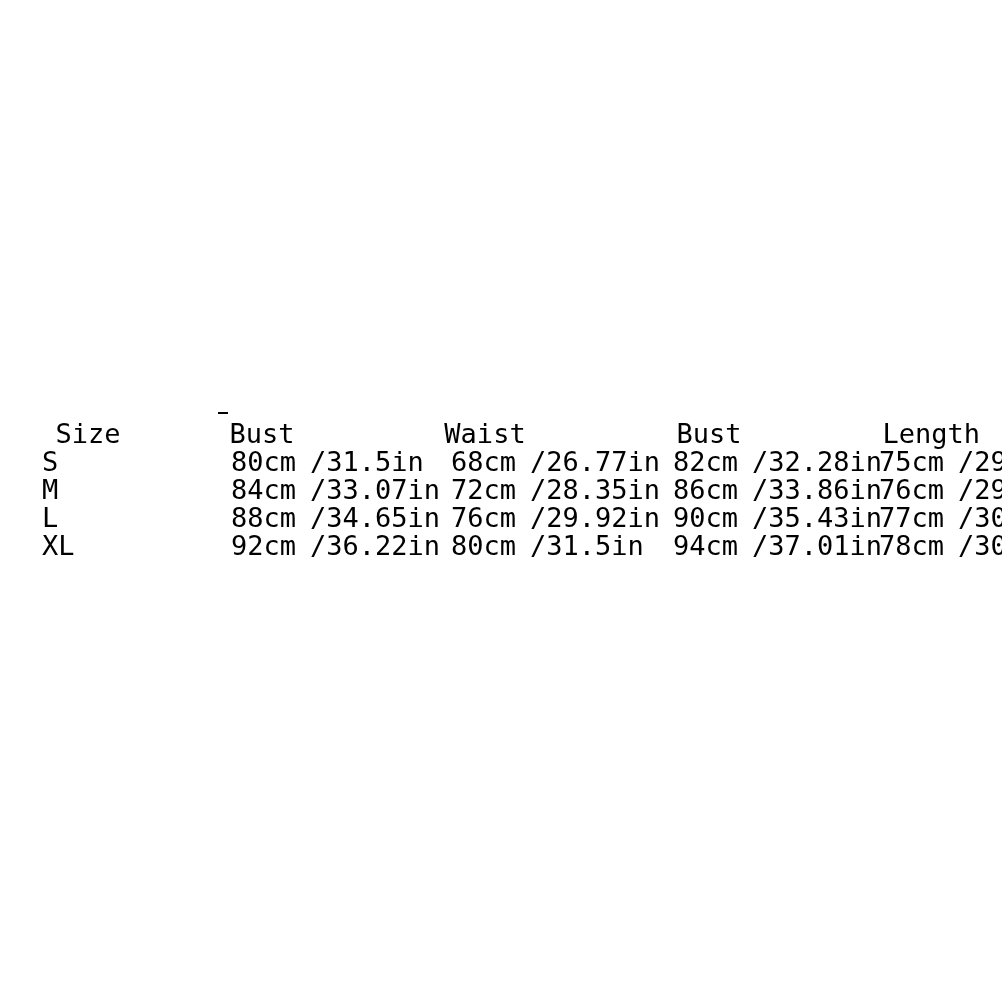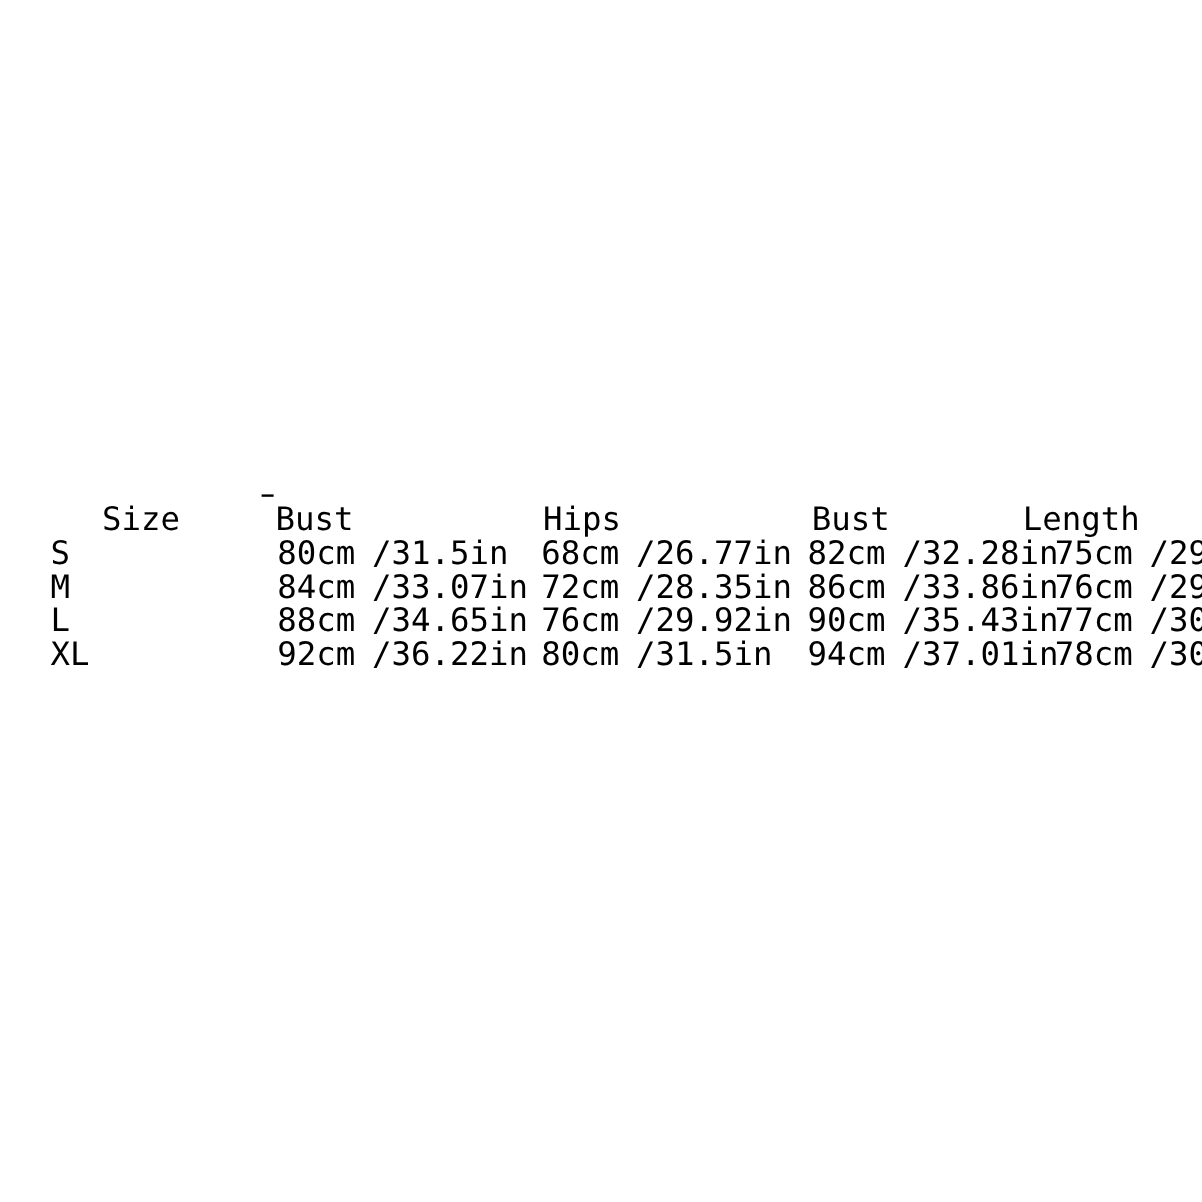--- a/index.html
+++ b/index.html
@@ -42,23 +42,23 @@
     height: 28px;
   }
   
   col.c-size   { width: 150px; }
   col.c-bust   { width: 224px; }
   col.c-waist  { width: 222px; }
   col.c-hips   { width: 226px; }
   col.c-length { width: 180px; }
 
   
-  .hdr-size   { text-align: right;  padding-left: 26px !important; }
+  .hdr-size   { text-align: center;  padding-left: 26px !important; }
   .hdr-metric { }
-  .hdr-length { text-align: center; padding-right: 22px !important; }
+  .hdr-length { text-align: right; padding-right: 22px !important; }
 
   
   .cell-size { text-align: left; padding-left: 42px !important; }
 
   
   .meas {
     display: block;
     text-align: left;
   }
   .meas .cm {
@@ -97,21 +97,21 @@
       <col class="c-size">
       <col class="c-bust">
       <col class="c-waist">
       <col class="c-hips">
       <col class="c-length">
     </colgroup>
     <thead>
       <tr>
         <th class="hdr-size">Size</th>
         <th class="hdr-metric">Bust</th>
-        <th class="hdr-metric">Hips</th>
+        <th class="hdr-metric">Waist</th>
         <th class="hdr-metric">Bust</th>
         <th class="hdr-length">Length</th>
       </tr>
     </thead>
     <tbody>
 
       <tr>
         <td class="cell-size">S</td>
         <td class="col-bust">
           <span class="meas">

